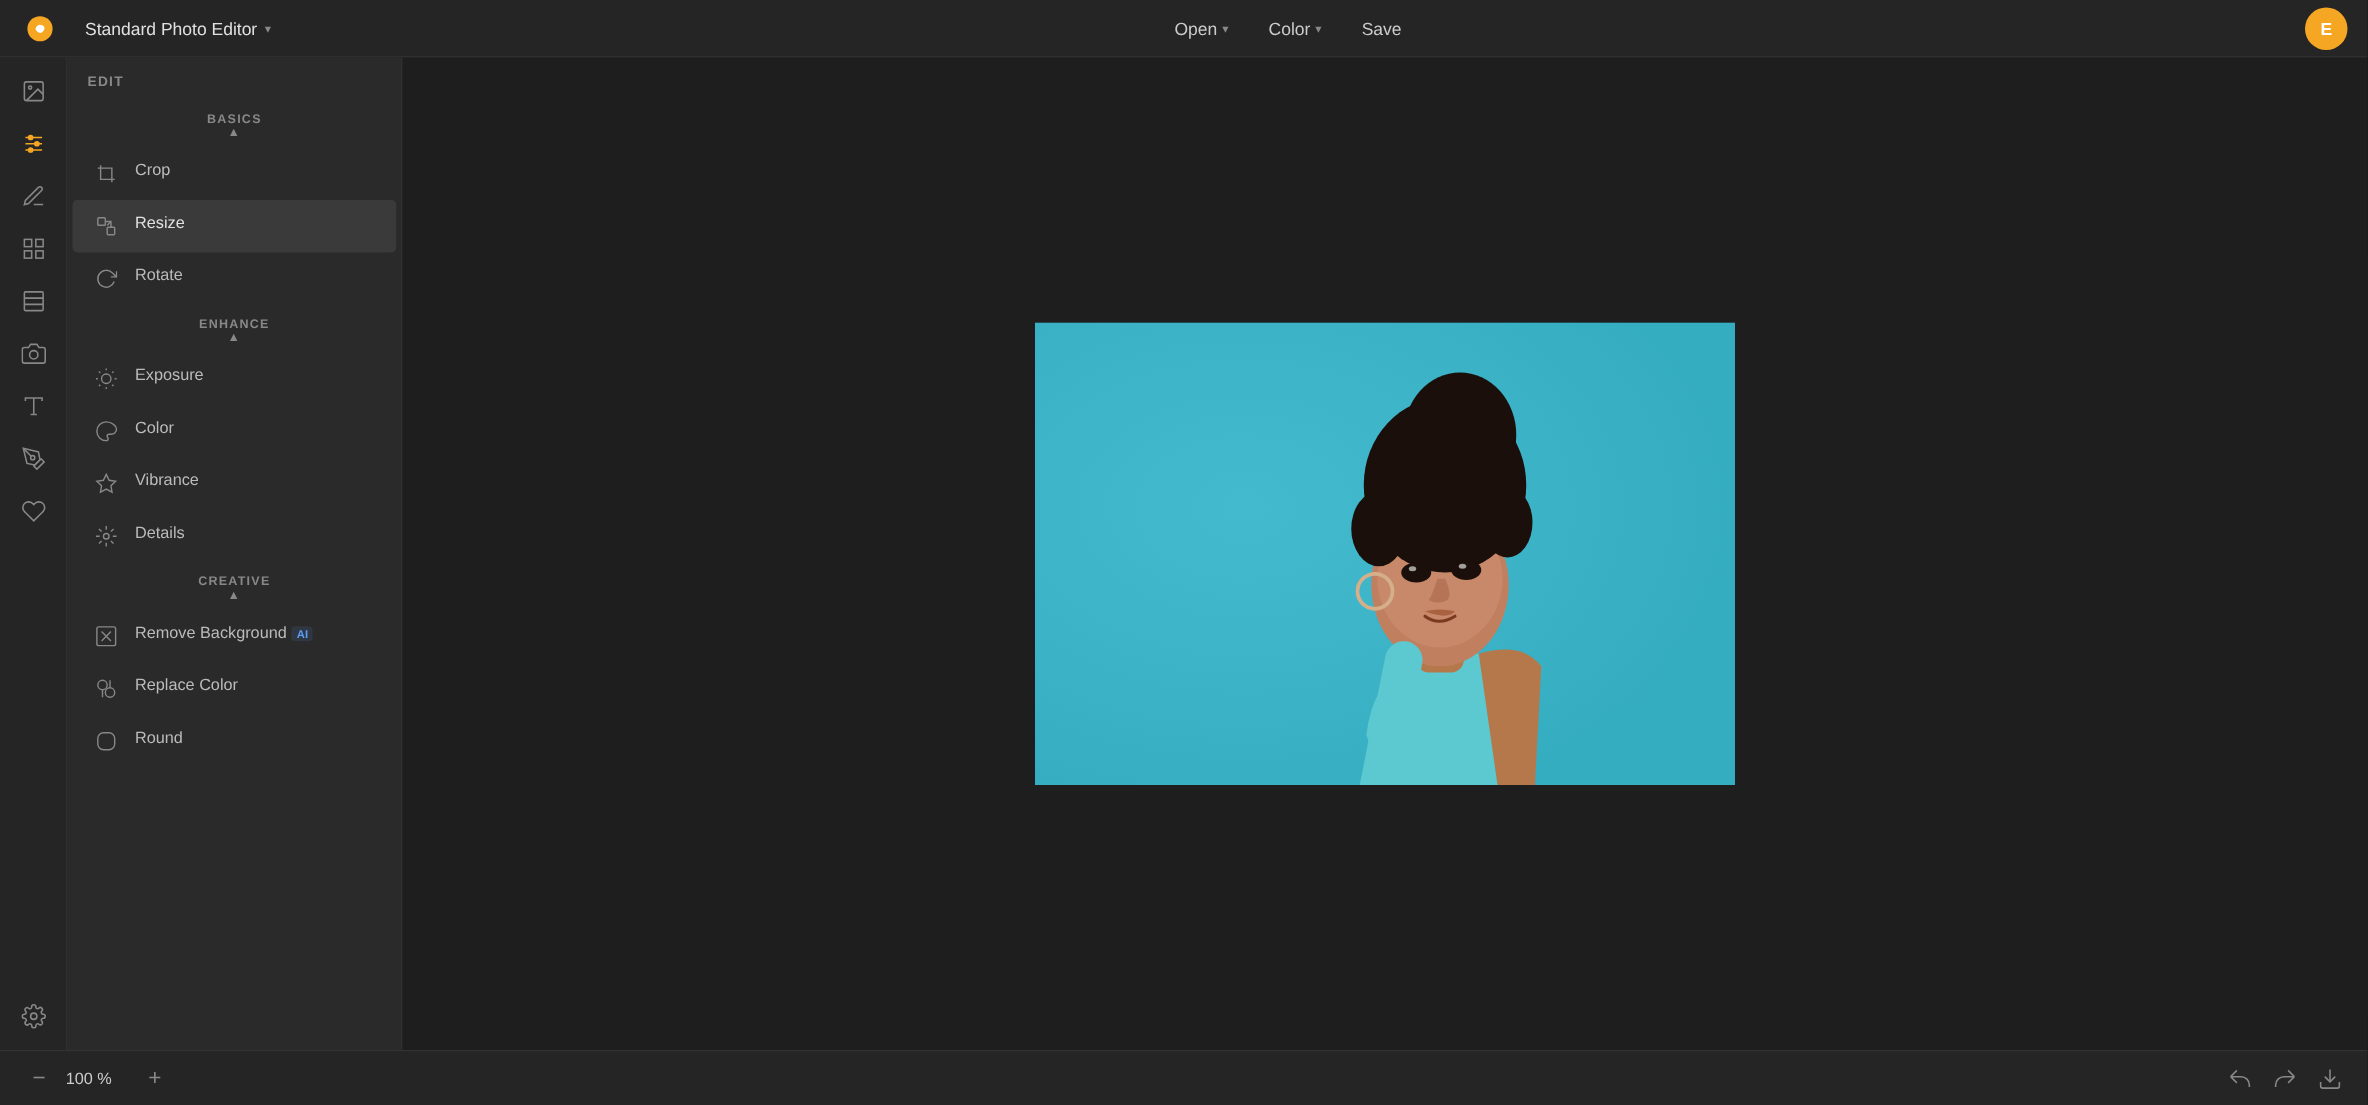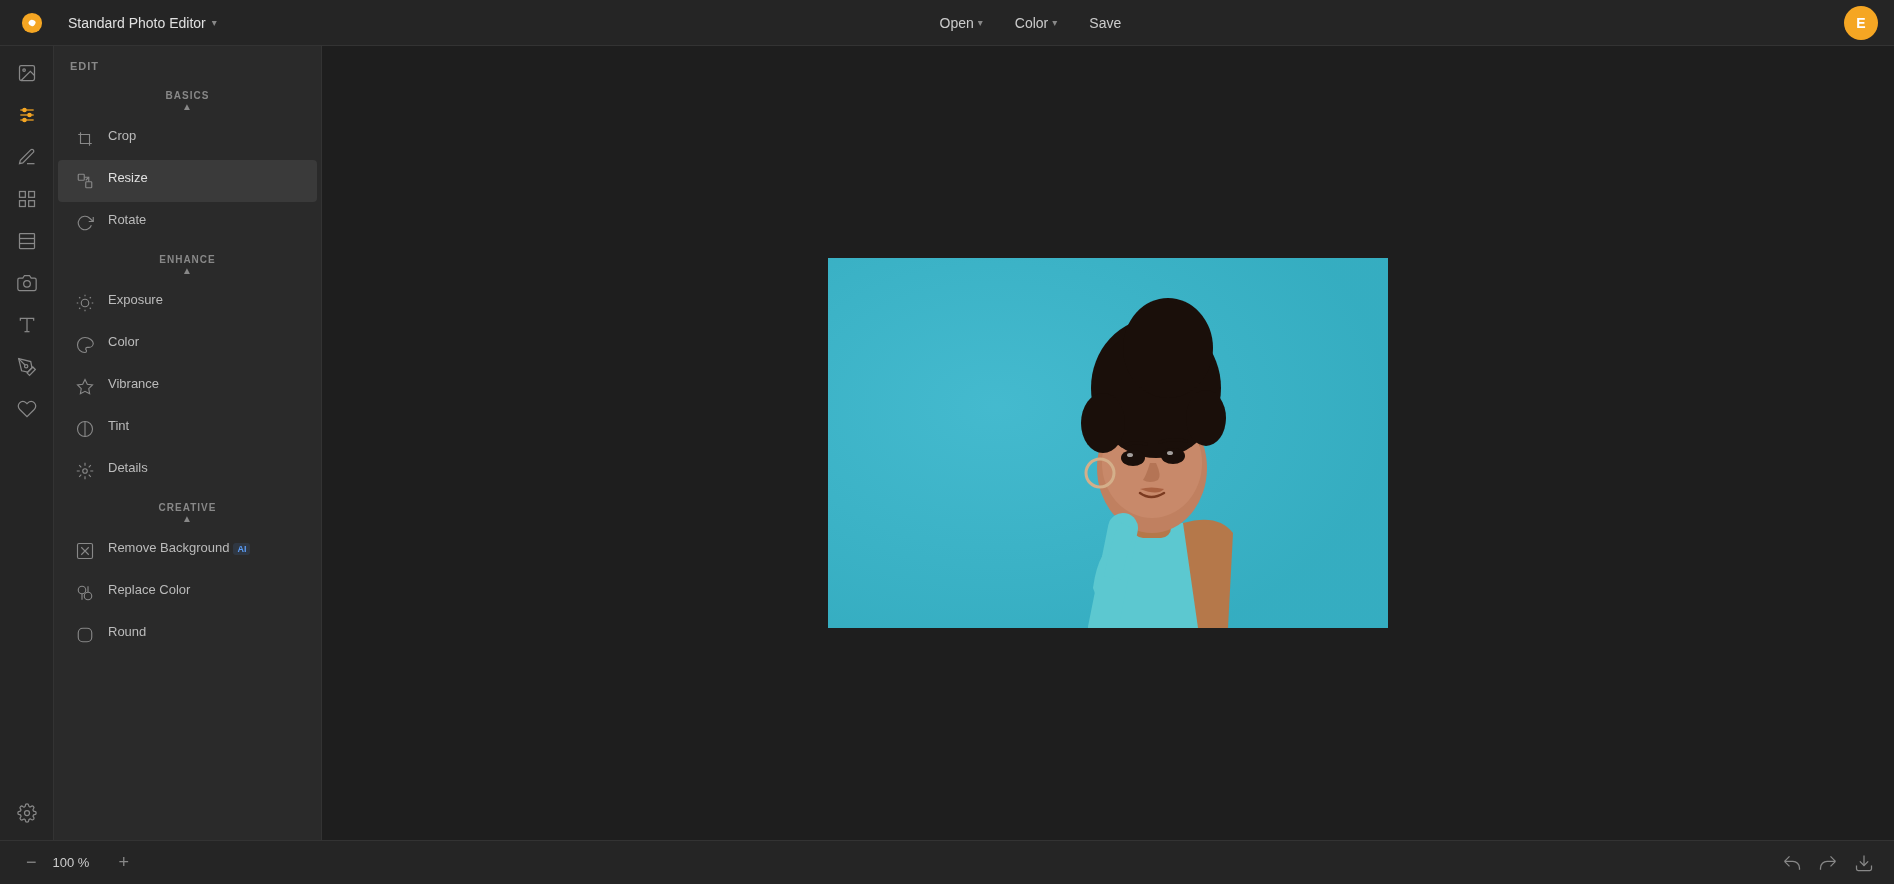--- a/index.html
+++ b/index.html
@@ -359,29 +359,20 @@
 
     <div class="tool-item">
       <span class="tool-icon">
         <svg viewBox="0 0 24 24" fill="none" stroke="currentColor" stroke-width="1.5">
           <polygon points="12 2 15.09 8.26 22 9.27 17 14.14 18.18 21.02 12 17.77 5.82 21.02 7 14.14 2 9.27 8.91 8.26 12 2"></polygon>
         </svg>
       </span>
       <span class="tool-label">Vibrance</span>
     </div>
 
-    <div class="tool-item">
-      <span class="tool-icon">
-        <svg viewBox="0 0 24 24" fill="none" stroke="currentColor" stroke-width="1.5">
-          <path d="M12 2a10 10 0 110 20A10 10 0 0112 2z"></path>
-          <path d="M12 2v20"></path>
-        </svg>
-      </span>
-      <span class="tool-label">Tint</span>
-    </div>
 
     <div class="tool-item">
       <span class="tool-icon">
         <svg viewBox="0 0 24 24" fill="none" stroke="currentColor" stroke-width="1.5">
           <circle cx="12" cy="12" r="3"></circle>
           <path d="M12 1v4M12 19v4M4.22 4.22l2.83 2.83M16.95 16.95l2.83 2.83M1 12h4M19 12h4M4.22 19.78l2.83-2.83M16.95 7.05l2.83-2.83"></path>
         </svg>
       </span>
       <span class="tool-label">Details</span>
     </div>

